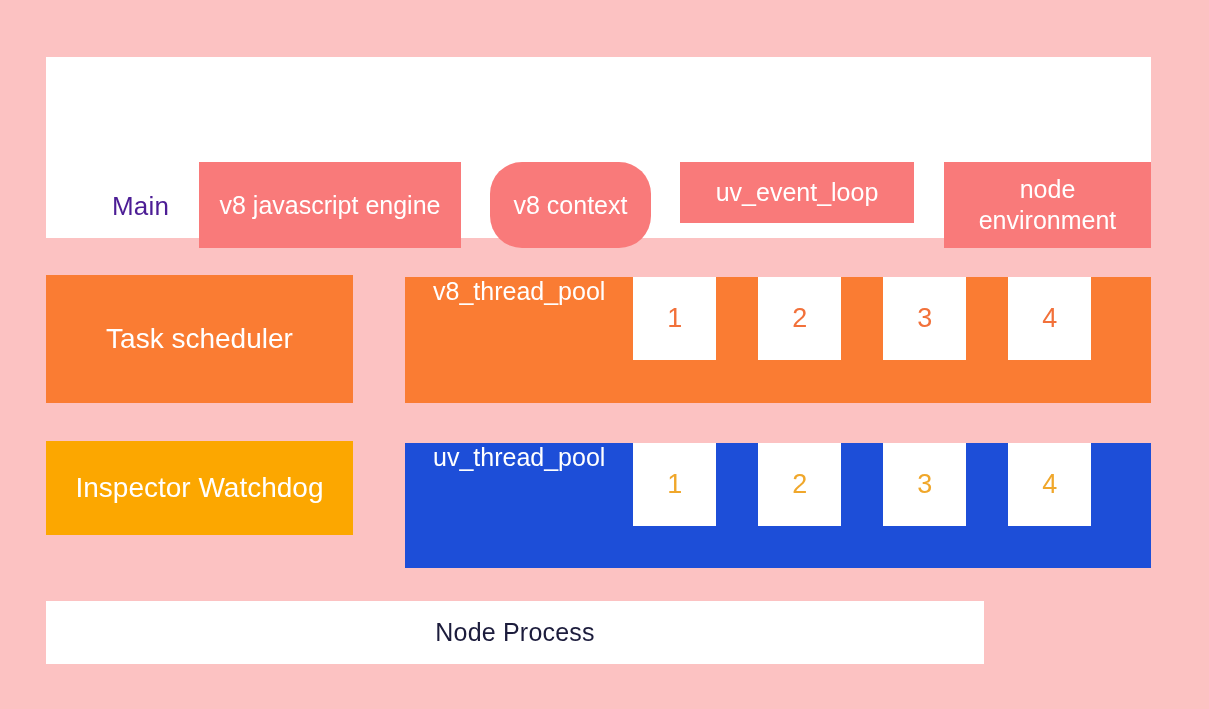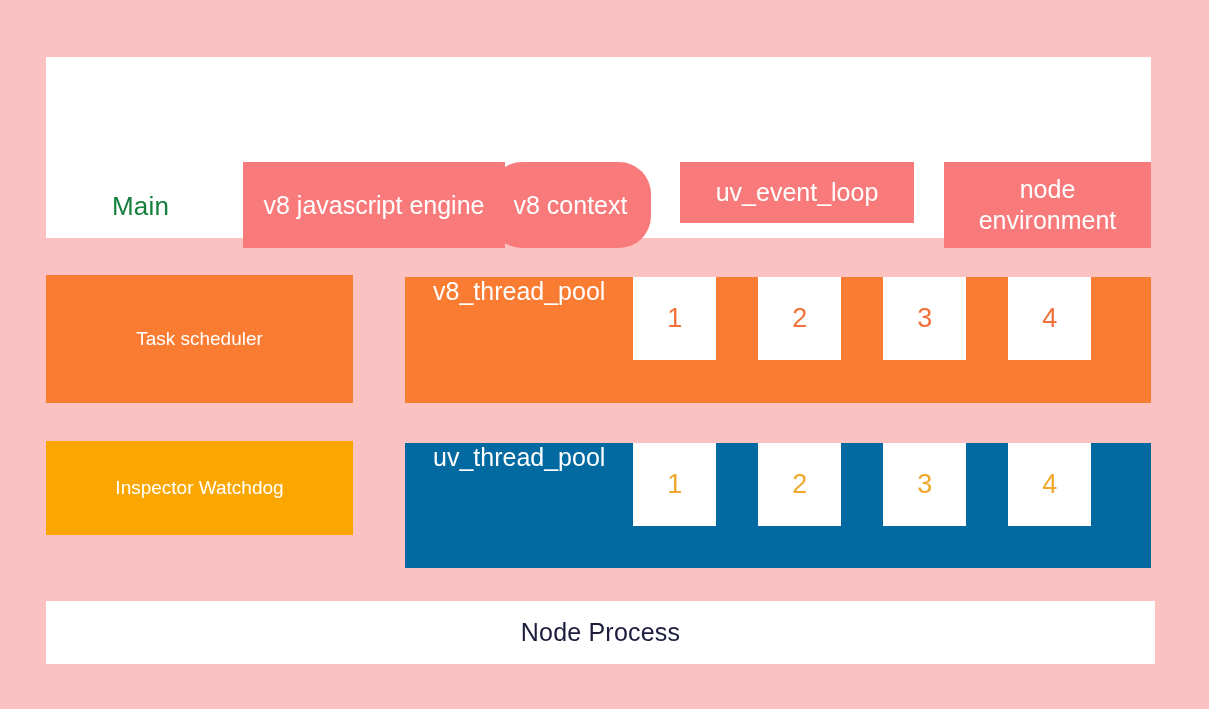--- a/index.html
+++ b/index.html
@@ -40,54 +40,54 @@
     width: 1105px;
     height: 181px;
   }
 
   #main-label {
     position: absolute;
     left: 66px;
     top: 132px;
     width: 80px;
     font-size: 26px;
-    color: #15803d;
+    color: #4c1d95;
     line-height: 34px;
     letter-spacing: 0.2px;
     white-space: nowrap;
   }
 
   .salmon-box {
     position: absolute;
     background: #f97a7a;
     color: #ffffff;
     display: flex;
     align-items: center;
     justify-content: center;
     text-align: center;
     font-size: 25px;
     line-height: 31px;
     box-sizing: border-box;
     padding: 2px 6px;
   }
 
-  #box-v8-engine   { left: 153px; top: 105px; width: 262px; height: 86px; margin-left: 44px; }
+  #box-v8-engine   { left: 153px; top: 105px; width: 262px; height: 86px; }
   #box-v8-context  { left: 444px; top: 105px; width: 161px; height: 86px; border-radius: 32px; }
   #box-uv-loop     { left: 634px; top: 105px; width: 234px; height: 61px; }
   #box-node-env    { left: 898px; top: 105px; width: 207px; height: 86px; }
 
   
   .side-block {
     position: absolute;
     box-sizing: border-box;
     display: flex;
     align-items: center;
     justify-content: center;
     color: #ffffff;
-    font-size: 19px;
+    font-size: 28px;
     text-align: center;
   }
 
   .pool-strip {
     position: absolute;
     box-sizing: border-box;
     display: flex;
     align-items: flex-start;
   }
 
@@ -127,29 +127,29 @@
   }
   #v8-pool-strip .thread-cell { color: #f2713a; }
 
   
   #inspector-watchdog-block {
     left: 46px; top: 441px; width: 307px; height: 94px;
     background: #fca700;
   }
   #uv-pool-strip {
     left: 405px; top: 443px; width: 746px; height: 125px;
-    background: #0369a1;
+    background: #1d4ed8;
   }
   #uv-pool-strip .thread-cell { color: #f0a72b; }
 
   
   #node-process-bar {
     left: 46px;
     top: 601px;
-    width: 1109px;
+    width: 938px;
     height: 63px;
     display: flex;
     align-items: center;
     justify-content: center;
   }
 
   #node-process-label {
     font-size: 25px;
     color: #1c1c3c;
     letter-spacing: 0.2px;

